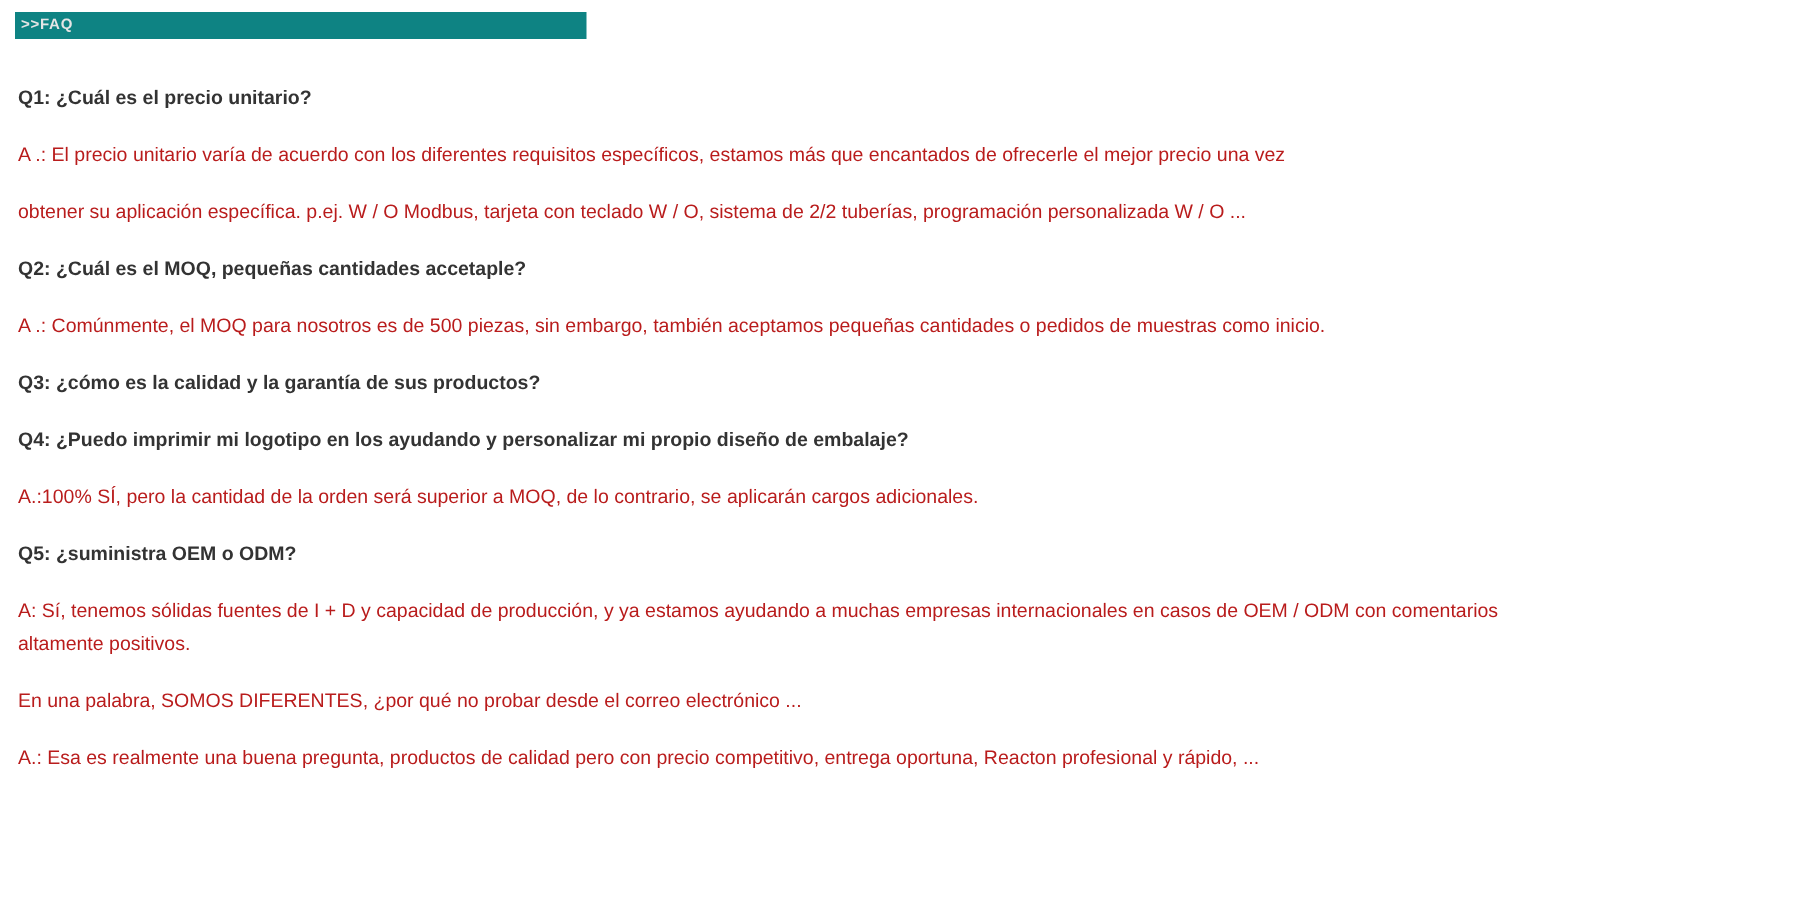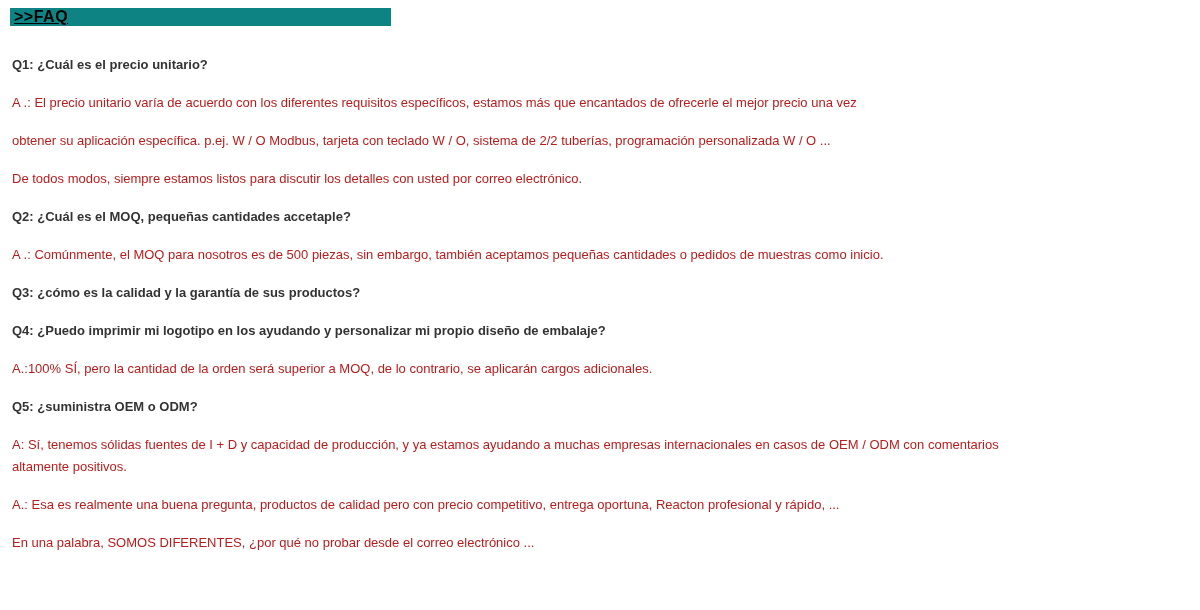--- a/index.html
+++ b/index.html
@@ -17,27 +17,26 @@
   }
   .faq-header-bar {
     margin: 8px 0 0 10px;
     width: 381px;
     height: 18px;
     background: #0e8383;
     display: flex;
     align-items: center;
   }
   .faq-header-title {
-    color: #000000;
+    color: #e5e5e5;
     font-weight: bold;
-    font-size: 16px;
+    font-size: 10px;
     line-height: 18px;
     padding-left: 4px;
     letter-spacing: 0.5px;
-    text-decoration: underline;
   }
   .faq-content {
     margin-top: 28px;
     padding-left: 12px;
     width: 1050px;
   }
   .faq-content p {
     font-size: 13px;
     line-height: 22px;
     margin: 16px 0 13px 0;
@@ -55,24 +54,23 @@
 <body>
 
 <div class="page">
   <div class="faq-header-bar" style="background: rgb(14, 131, 131);">
     <span class="faq-header-title">&gt;&gt;FAQ</span>
   </div>
   <div class="faq-content">
       <p class="question">Q1: ¿Cuál es el precio unitario?</p>
       <p class="answer">A .: El precio unitario varía de acuerdo con los diferentes requisitos específicos, estamos más que encantados de ofrecerle el mejor precio una vez</p>
       <p class="answer">obtener su aplicación específica. p.ej. W / O Modbus, tarjeta con teclado W / O, sistema de 2/2 tuberías, programación personalizada W / O ...</p>
-      <p class="answer">De todos modos, siempre estamos listos para discutir los detalles con usted por correo electrónico.</p>
       <p class="question">Q2: ¿Cuál es el MOQ, pequeñas cantidades accetaple?</p>
       <p class="answer">A .: Comúnmente, el MOQ para nosotros es de 500 piezas, sin embargo, también aceptamos pequeñas cantidades o pedidos de muestras como inicio.</p>
       <p class="question">Q3: ¿cómo es la calidad y la garantía de sus productos?</p>
       <p class="question">Q4: ¿Puedo imprimir mi logotipo en los ayudando y personalizar mi propio diseño de embalaje?</p>
       <p class="answer">A.:100% SÍ, pero la cantidad de la orden será superior a MOQ, de lo contrario, se aplicarán cargos adicionales.</p>
       <p class="question">Q5: ¿suministra OEM o ODM?</p>
       <p class="answer">A: Sí, tenemos sólidas fuentes de I + D y capacidad de producción, y ya estamos ayudando a muchas empresas internacionales en casos de OEM / ODM con comentarios altamente positivos.</p>
+      <p class="answer">En una palabra, SOMOS DIFERENTES, ¿por qué no probar desde el correo electrónico ...</p>
       <p class="answer">A.: Esa es realmente una buena pregunta, productos de calidad pero con precio competitivo, entrega oportuna, Reacton profesional y rápido, ...</p>
-      <p class="answer">En una palabra, SOMOS DIFERENTES, ¿por qué no probar desde el correo electrónico ...</p>
     </div>
 </div>
 
 </body></html>

